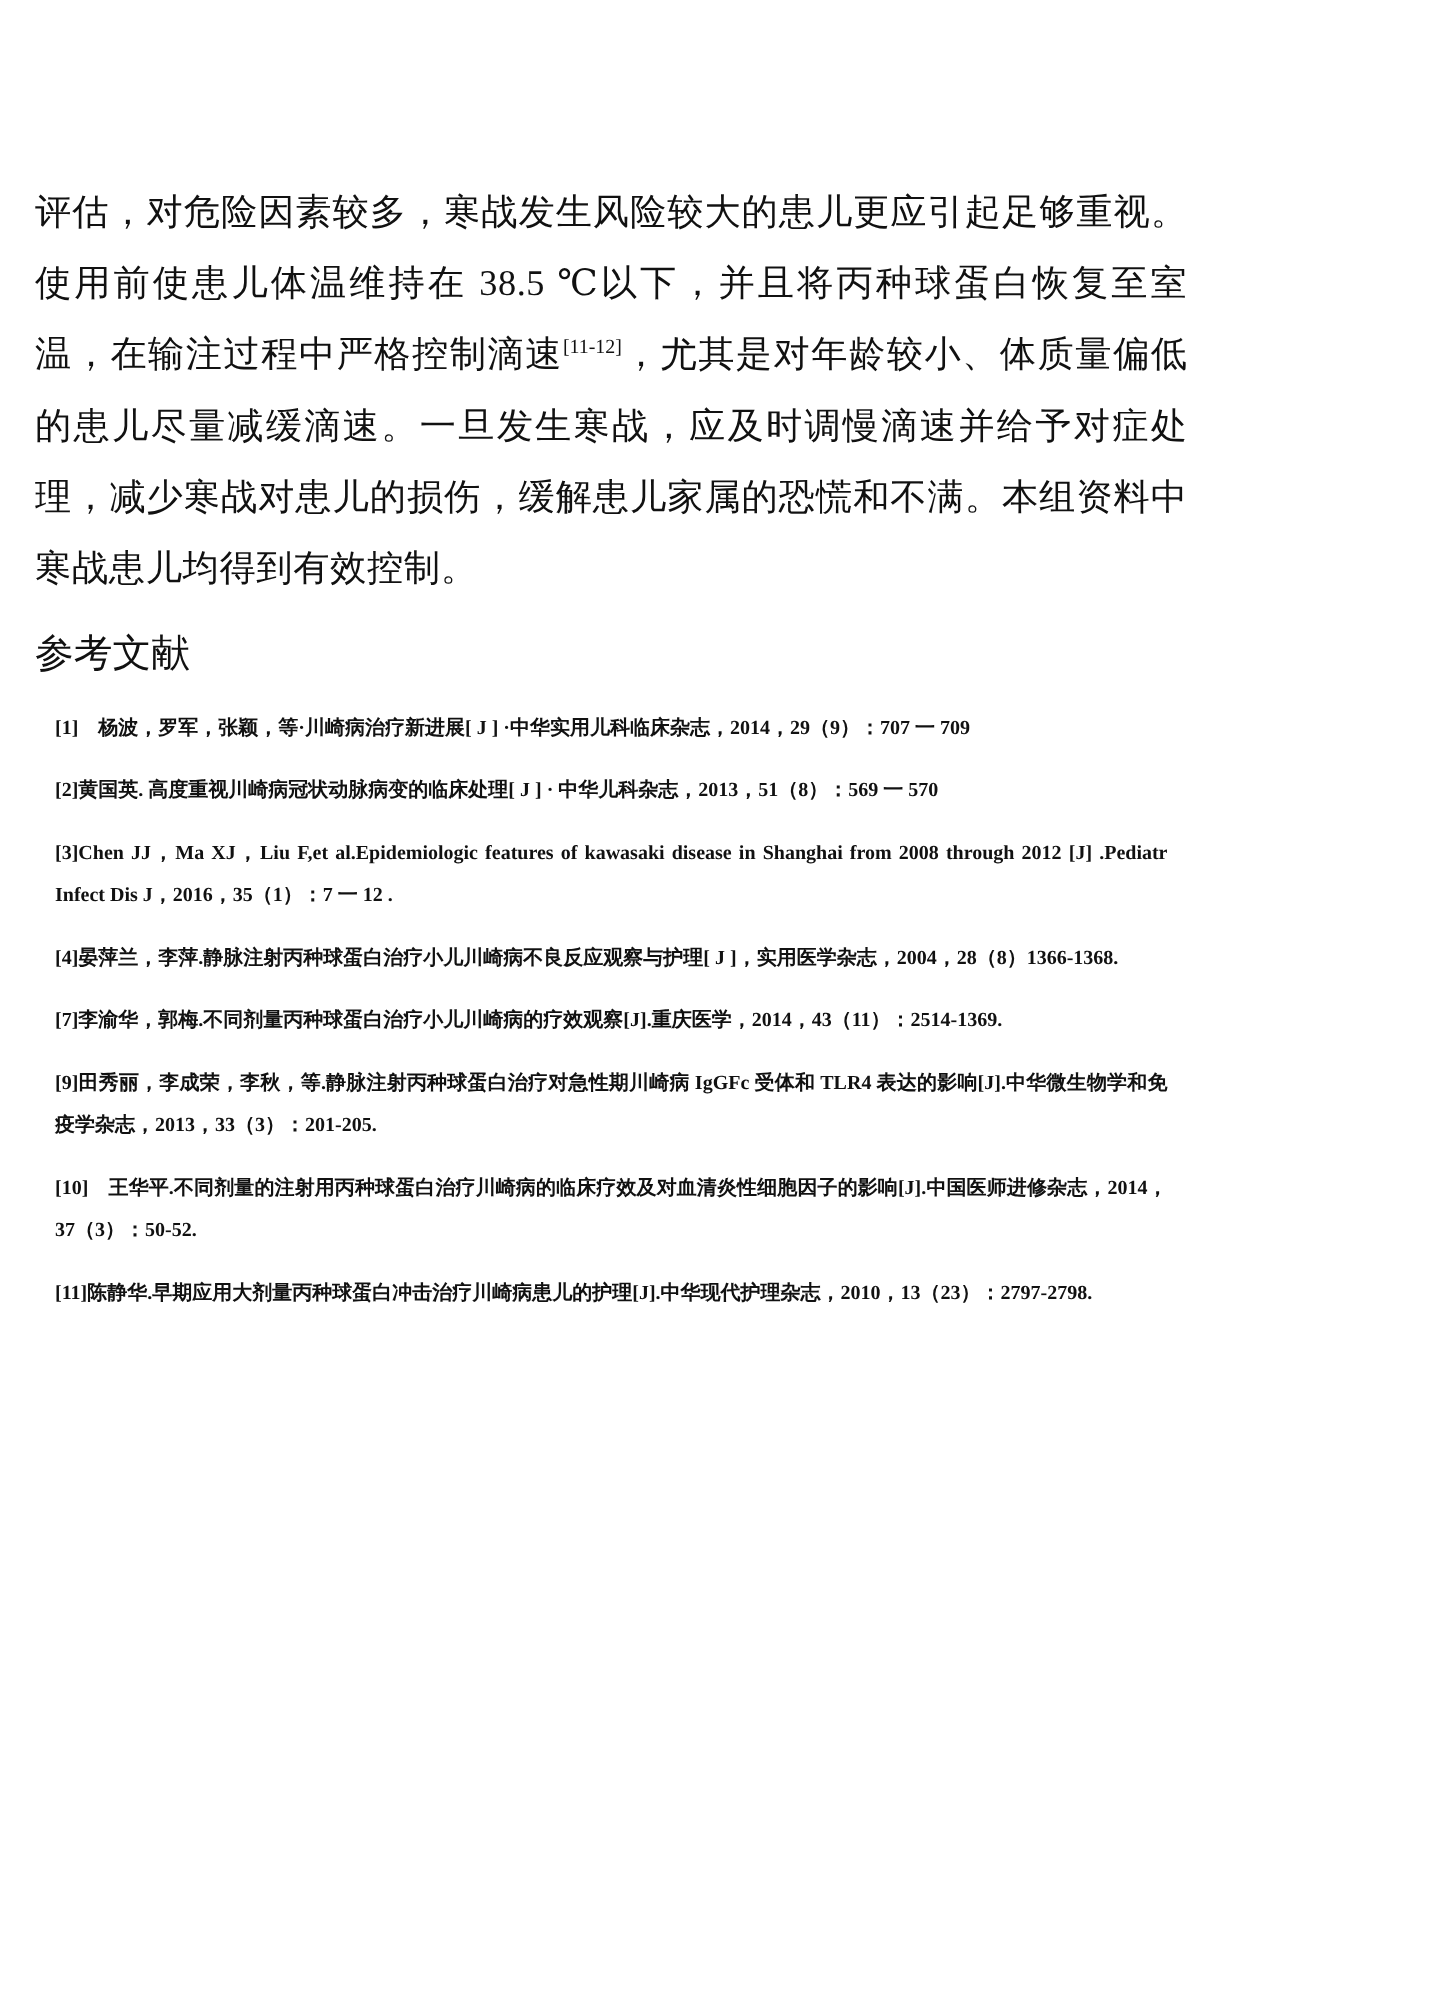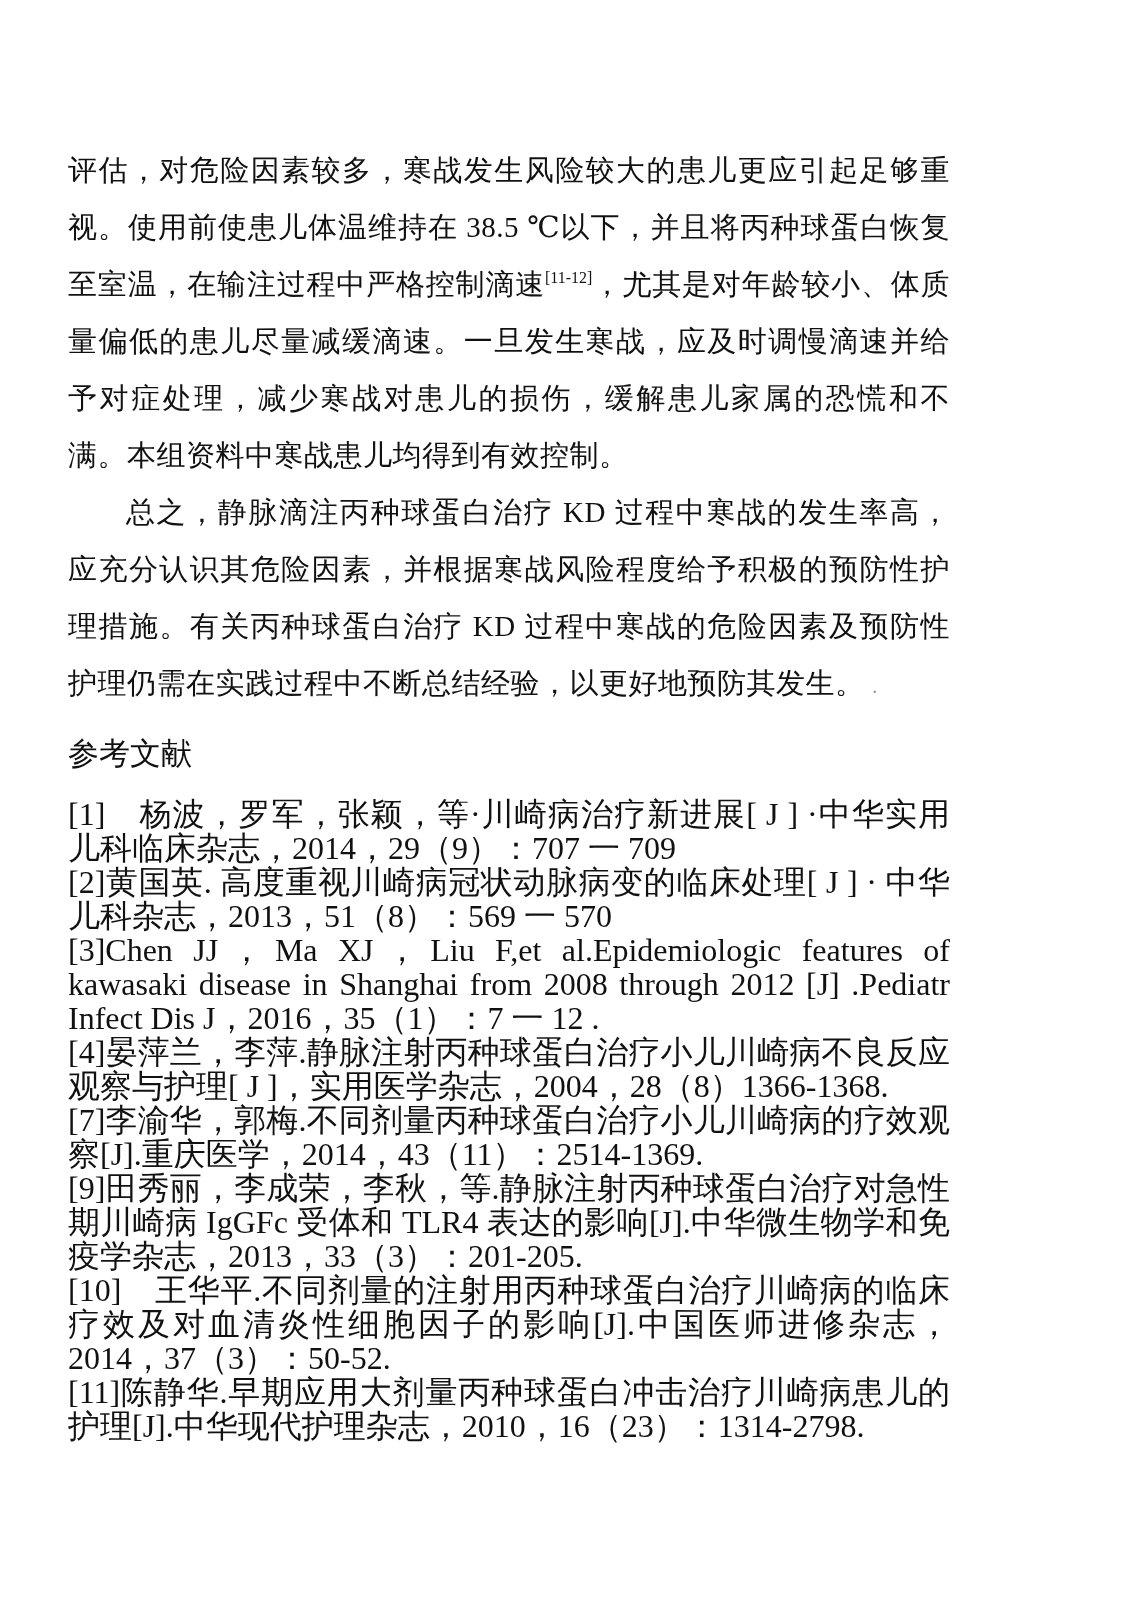--- a/index.html
+++ b/index.html
@@ -11,21 +11,21 @@
     width: 1145px;
     height: 1600px;
     overflow: hidden;
     color: #111111;
     font-family: "Liberation Serif", "DejaVu Serif", serif;
   }
   .page {
     box-sizing: border-box;
     width: 1014px;
     height: 1600px;
-    padding: 142px 64px 0 68px;
+    padding: 142px 64px 0 28px;
     background: #ffffff;
   }
   .body-para {
     font-size: 29px;
     line-height: 57px;
     text-align: justify;
     letter-spacing: 0.5px;
     margin: 0;
   }
   .body-para.indent {
@@ -45,41 +45,41 @@
     font-size: 31px;
     line-height: 34px;
     margin: 22px 0 26px 0;
     font-weight: normal;
   }
   .ref-list {
     margin: 0;
     padding: 0;
   }
   .ref-item {
-    font-size: 32px;
+    font-size: 16px;
     line-height: 34px;
     text-align: justify;
-    margin: 0;
+    margin: 16px;
+    font-weight: bold;
   }
 </style>
 </head>
 <body>
 
 <div class="page">
 
   <p class="body-para"><span>评估，对危险因素较多，寒战发生风险较大的患儿更应引起足够重视。使用前使患儿体温维持在 38.5 ℃以下，并且将丙种球蛋白恢复至室温，在输注过程中严格控制滴速</span><sup>[11-12]</sup><span>，尤其是对年龄较小、体质量偏低的患儿尽量减缓滴速。一旦发生寒战，应及时调慢滴速并给予对症处理，减少寒战对患儿的损伤，缓解患儿家属的恐慌和不满。本组资料中寒战患儿均得到有效控制。</span></p>
 
-  <p class="body-para indent"><span>总之，静脉滴注丙种球蛋白治疗 KD 过程中寒战的发生率高，应充分认识其危险因素，并根据寒战风险程度给予积极的预防性护理措施。有关丙种球蛋白治疗 KD 过程中寒战的危险因素及预防性护理仍需在实践过程中不断总结经验，以更好地预防其发生。</span> <span class="trailing-mark">.</span></p>
 
   <h3 class="refs-heading">参考文献</h3>
 
   <div class="ref-list">
     <p class="ref-item">[1]　杨波，罗军，张颖，等·川崎病治疗新进展[ J ] ·中华实用儿科临床杂志，2014，29（9）：707 一 709</p>
     <p class="ref-item">[2]黄国英. 高度重视川崎病冠状动脉病变的临床处理[ J ] · 中华儿科杂志，2013，51（8）：569 一 570</p>
     <p class="ref-item">[3]Chen JJ，Ma XJ，Liu F,et al.Epidemiologic features of kawasaki disease in Shanghai from 2008 through 2012 [J] .Pediatr Infect Dis J，2016，35（1）：7 一 12 .</p>
     <p class="ref-item">[4]晏萍兰，李萍.静脉注射丙种球蛋白治疗小儿川崎病不良反应观察与护理[ J ]，实用医学杂志，2004，28（8）1366-1368.</p>
     <p class="ref-item">[7]李渝华，郭梅.不同剂量丙种球蛋白治疗小儿川崎病的疗效观察[J].重庆医学，2014，43（11）：2514-1369.</p>
     <p class="ref-item">[9]田秀丽，李成荣，李秋，等.静脉注射丙种球蛋白治疗对急性期川崎病 IgGFc 受体和 TLR4 表达的影响[J].中华微生物学和免疫学杂志，2013，33（3）：201-205.</p>
     <p class="ref-item">[10]　王华平.不同剂量的注射用丙种球蛋白治疗川崎病的临床疗效及对血清炎性细胞因子的影响[J].中国医师进修杂志，2014，37（3）：50-52.</p>
-    <p class="ref-item">[11]陈静华.早期应用大剂量丙种球蛋白冲击治疗川崎病患儿的护理[J].中华现代护理杂志，2010，16（23）：1314-2798.</p>
+    <p class="ref-item">[11]陈静华.早期应用大剂量丙种球蛋白冲击治疗川崎病患儿的护理[J].中华现代护理杂志，2010，13（23）：2797-2798.</p>
   </div>
 
 </div>
 
 </body></html>

